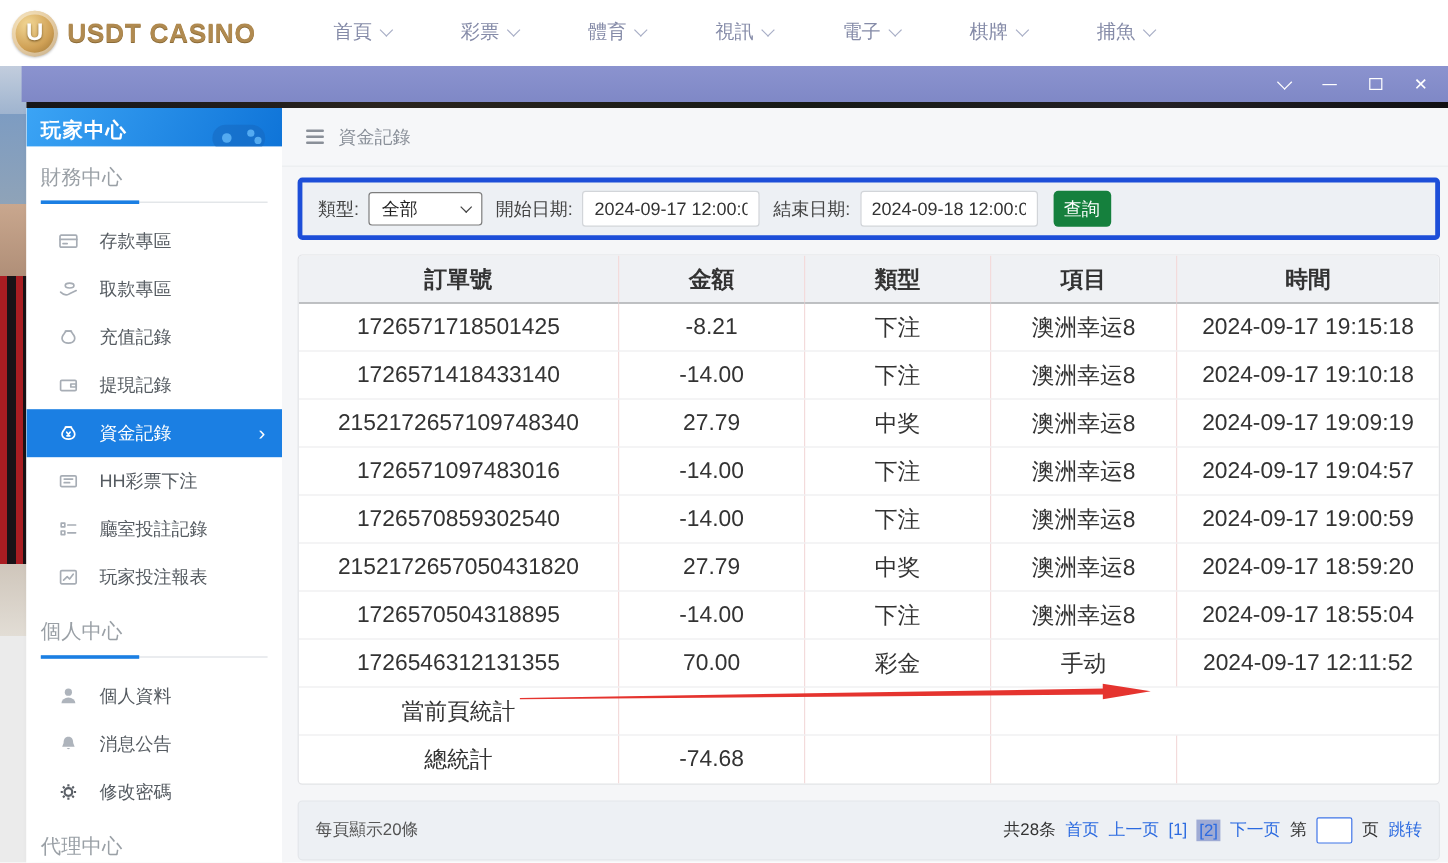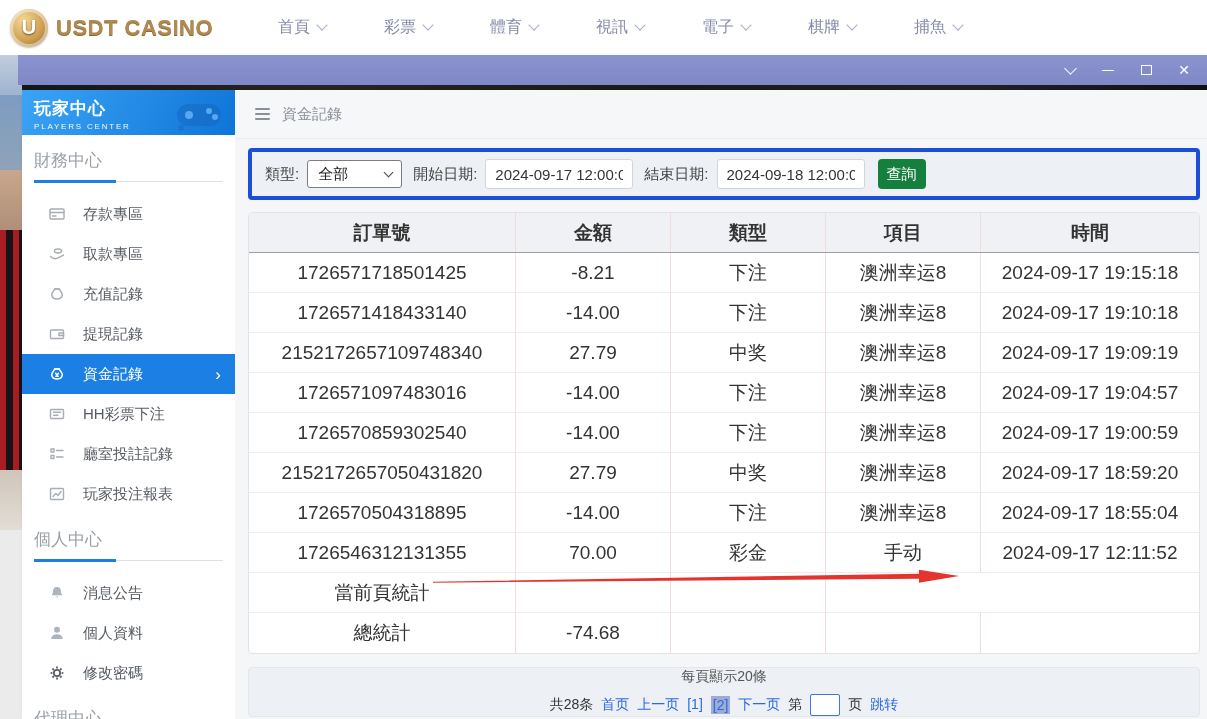--- a/index.html
+++ b/index.html
@@ -31,21 +31,21 @@
   .tb-ctl { color:#fff; display:flex; align-items:center; justify-content:center; width:14px; height:14px; cursor:pointer; }
   .tb-chevron { width:9px; height:9px; border-right:1.4px solid #fff; border-bottom:1.4px solid #fff; transform:rotate(45deg); margin-top:-4px; }
   .tb-min { width:12px; height:0; border-top:1.6px solid #fff; }
   .tb-max { width:11px; height:10px; border:1.4px solid #fff; }
   .tb-close { font-size:14px; line-height:1; }
   .win-body { position:absolute; left:0; right:0; top:30px; bottom:0; }
   .dark-band { position:absolute; left:4px; right:0; top:0; height:5px; background:linear-gradient(90deg,#17171a,#2a241e 25%,#171a16 55%,#232024 80%,#101013); }
 
   
   .sidebar { position:absolute; left:4px; top:5px; bottom:0; width:213px; background:#fff; box-shadow:2px 0 6px rgba(0,0,0,.08); overflow:hidden; }
-  .sb-head { height:45px; background:linear-gradient(115deg,#3ba4f5,#0f74d8); position:relative; padding:7px 0 0 12px; color:#fff; overflow:hidden; }
+  .sb-head { height:32px; background:linear-gradient(115deg,#3ba4f5,#0f74d8); position:relative; padding:7px 0 0 12px; color:#fff; overflow:hidden; }
   .sb-title { font-size:17px; font-weight:bold; letter-spacing:1px; }
   .sb-sub { font-size:8px; letter-spacing:1.8px; margin-top:2px; opacity:.95; }
   .sb-gamepad { position:absolute; right:8px; top:6px; }
   .sec-heading { margin:14px 12px 0; font-size:17px; color:#9aa0a6; padding-bottom:9px; }
   .sec-line { margin:0 12px 12px; height:1px; background:#dde0e4; position:relative; }
   .sec-line::before { content:""; position:absolute; left:0; top:-1px; width:82px; height:3px; background:#1b7fe3; }
   .menu-item { height:40px; display:flex; align-items:center; padding-left:26px; cursor:pointer; color:#555b61; font-size:15px; }
   .menu-item .mi-icon { width:18px; height:18px; margin-right:17px; display:flex; align-items:center; justify-content:center; }
   .menu-item.active { background:#1b7fe3; color:#fff; }
   .mi-caret { margin-left:auto; margin-right:14px; font-size:17px; color:#fff; line-height:1; }
@@ -69,21 +69,21 @@
   .trow > div { display:flex; align-items:center; justify-content:center; border-right:1px solid #f3dbdb; font-size:19px; color:#333; overflow:hidden; white-space:nowrap; }
   .trow > div:last-child { border-right:none; }
   .thead { background:#eff1f4; border-bottom:1px solid #9c9ea1; }
   .thead > div { font-weight:bold; color:#333; }
   .tbody .trow { border-bottom:1px solid #ededee; }
   .tbody .trow:last-child { border-bottom:none; }
 
   .red-arrow { position:absolute; left:198px; top:481px; transform:rotate(-0.45deg); }
 
   
-  .foot-panel { position:absolute; left:13px; right:7px; top:577px; height:50px; background:#edf0f4; border:1px solid #e3e6ea; border-radius:4px; display:flex; align-items:center; justify-content:space-between; padding:0 14px; font-size:14px; color:#555;flex-direction:column; }
+  .foot-panel { position:absolute; left:13px; right:7px; top:577px; height:50px; background:#edf0f4; border:1px solid #e3e6ea; border-radius:4px; display:flex; align-items:center; justify-content:space-between; padding:0 14px; font-size:14px; color:#555; }
   .pager { display:flex; align-items:center; gap:8px; color:#333; }
   .pg-link { color:#2b6ae0; cursor:pointer; text-decoration:none; }
   .pg-page { color:#2b6ae0; cursor:pointer; }
   .pg-page.current { background:#9fabd4; padding:1px 2px; }
   .pg-input { width:30px; height:22px; border:1px solid #3f74e8; border-radius:2px; background:#fff; font-family:inherit; }
   .pg-text { color:#333; }
 </style>
 </head>
 <body>
 
@@ -262,37 +262,37 @@
                 </svg>
               </span>
               <span>玩家投注報表</span>
             </div>
             <div class="sec-heading">個人中心</div>
             <div class="sec-line"></div>
             <div class="menu-item">
               <span class="mi-icon">
                 <svg width="18" height="18" viewBox="0 0 18 18">
                   <g fill="#aeb4bc">
+                    <circle cx="9" cy="5.8" r="3"></circle>
+                    <path d="M3.2 15 a5.8 4.8 0 0 1 11.6 0 z"></path>
+                  </g>
+                </svg>
+              </span>
+              <span>個人資料</span>
+            </div>
+            <div class="menu-item">
+              <span class="mi-icon">
+                <svg width="18" height="18" viewBox="0 0 18 18">
+                  <g fill="#aeb4bc">
                     <path d="M9 3 c-2.9 0 -4 2.2 -4 5.2 L3.8 11.2 h10.4 L13 8.2 c0 -3 -1.1 -5.2 -4 -5.2 z"></path>
                     <path d="M7.6 12.4 a1.5 1.5 0 0 0 2.8 0 z"></path>
                   </g>
                 </svg>
               </span>
               <span>消息公告</span>
-            </div>
-            <div class="menu-item">
-              <span class="mi-icon">
-                <svg width="18" height="18" viewBox="0 0 18 18">
-                  <g fill="#aeb4bc">
-                    <circle cx="9" cy="5.8" r="3"></circle>
-                    <path d="M3.2 15 a5.8 4.8 0 0 1 11.6 0 z"></path>
-                  </g>
-                </svg>
-              </span>
-              <span>個人資料</span>
             </div>
             <div class="menu-item">
               <span class="mi-icon">
                 <svg width="18" height="18" viewBox="0 0 18 18">
                   <g stroke="#5a5f66" stroke-width="1.8" fill="none">
                     <circle cx="9" cy="9" r="3.2"></circle>
                     <line x1="9" y1="2.6" x2="9" y2="4.4"></line>
                     <line x1="9" y1="13.6" x2="9" y2="15.4"></line>
                     <line x1="2.6" y1="9" x2="4.4" y2="9"></line>
                     <line x1="13.6" y1="9" x2="15.4" y2="9"></line>

